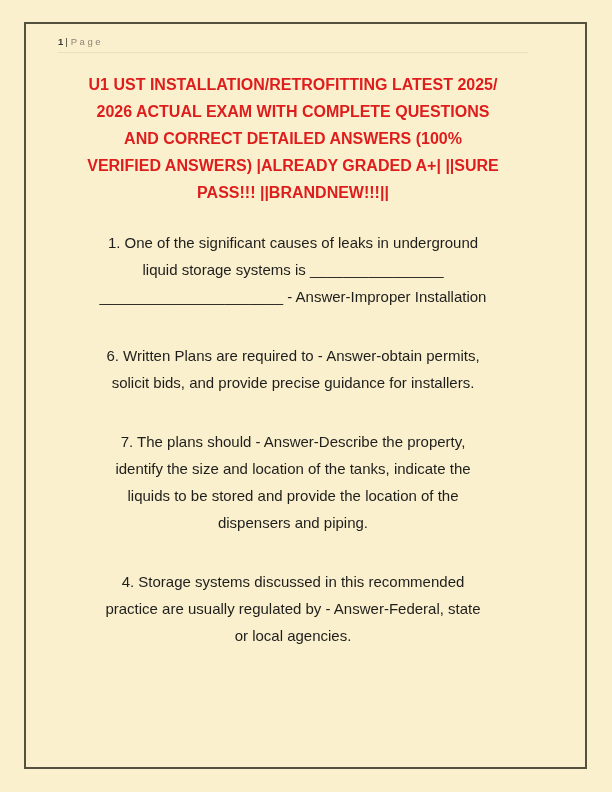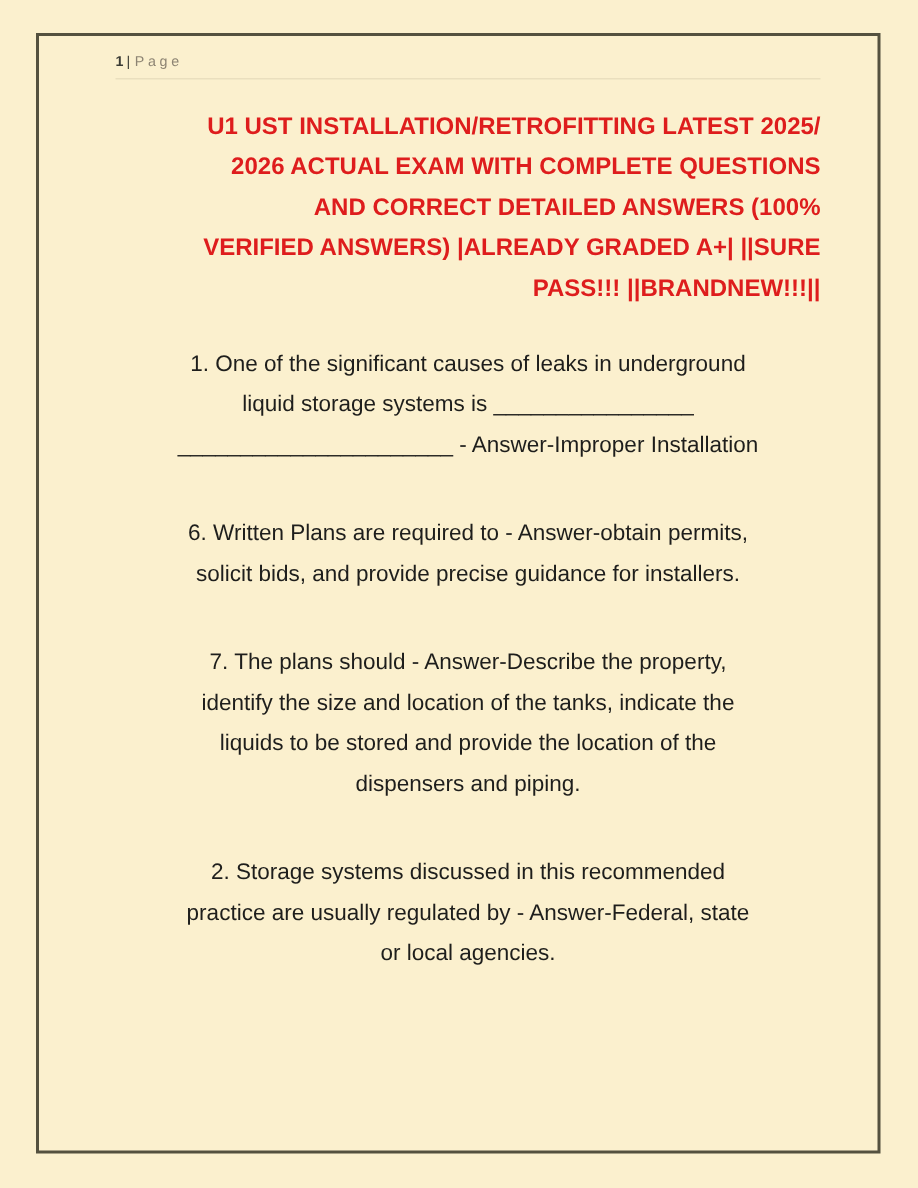--- a/index.html
+++ b/index.html
@@ -24,21 +24,21 @@
     background: var(--page-bg);
   }
   .page-border {
     position: absolute;
     left: 24px; top: 22px;
     width: 563px; height: 747px;
     border: 2px solid var(--border);
   }
   .content {
     position: absolute;
-    left: 77px; top: 36px;
+    left: 58px; top: 36px;
     width: 470px;
   }
   .header-row {
     font-size: 9.5px;
     line-height: 12px;
     padding-bottom: 4px;
     border-bottom: 1px solid var(--header-rule);
     color: var(--header-text);
   }
   .header-row .pagenum {
@@ -51,21 +51,21 @@
   }
   .header-row .pagelabel {
     color: var(--header-label);
     letter-spacing: 2.5px;
   }
   .title {
     margin-top: 18px;
     font-size: 16px;
     font-weight: bold;
     line-height: 27px;
-    text-align: right;
+    text-align: center;
     color: var(--title-red);
     white-space: pre-line;
   }
   .questions {
     margin-top: 23px;
     text-align: center;
   }
   .question {
     font-size: 15px;
     line-height: 27px;
@@ -91,18 +91,18 @@
     <div class="questions">
       <p class="question">1. One of the significant causes of leaks in underground
 liquid storage systems is ________________
 ______________________ - Answer-Improper Installation</p>
       <p class="question">6. Written Plans are required to - Answer-obtain permits,
 solicit bids, and provide precise guidance for installers.</p>
       <p class="question">7. The plans should - Answer-Describe the property,
 identify the size and location of the tanks, indicate the
 liquids to be stored and provide the location of the
 dispensers and piping.</p>
-      <p class="question">2. Storage systems discussed in this recommended
+      <p class="question">4. Storage systems discussed in this recommended
 practice are usually regulated by - Answer-Federal, state
 or local agencies.</p>
     </div>
   </div>
 </div>
 
 </body></html>

